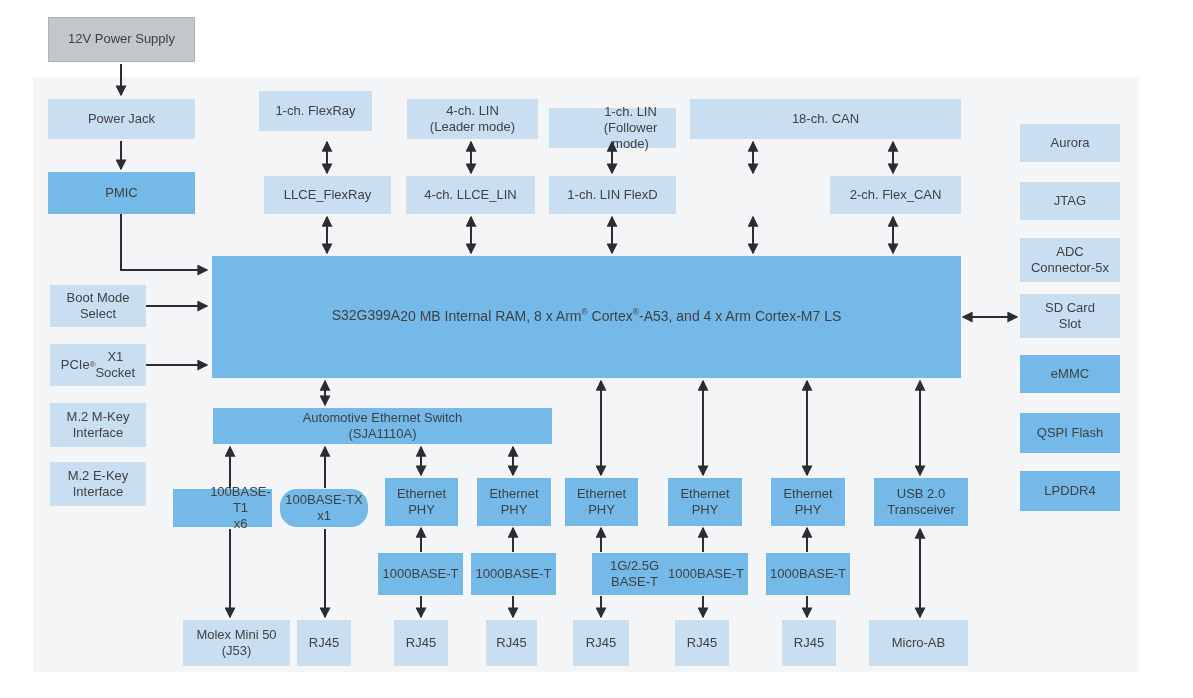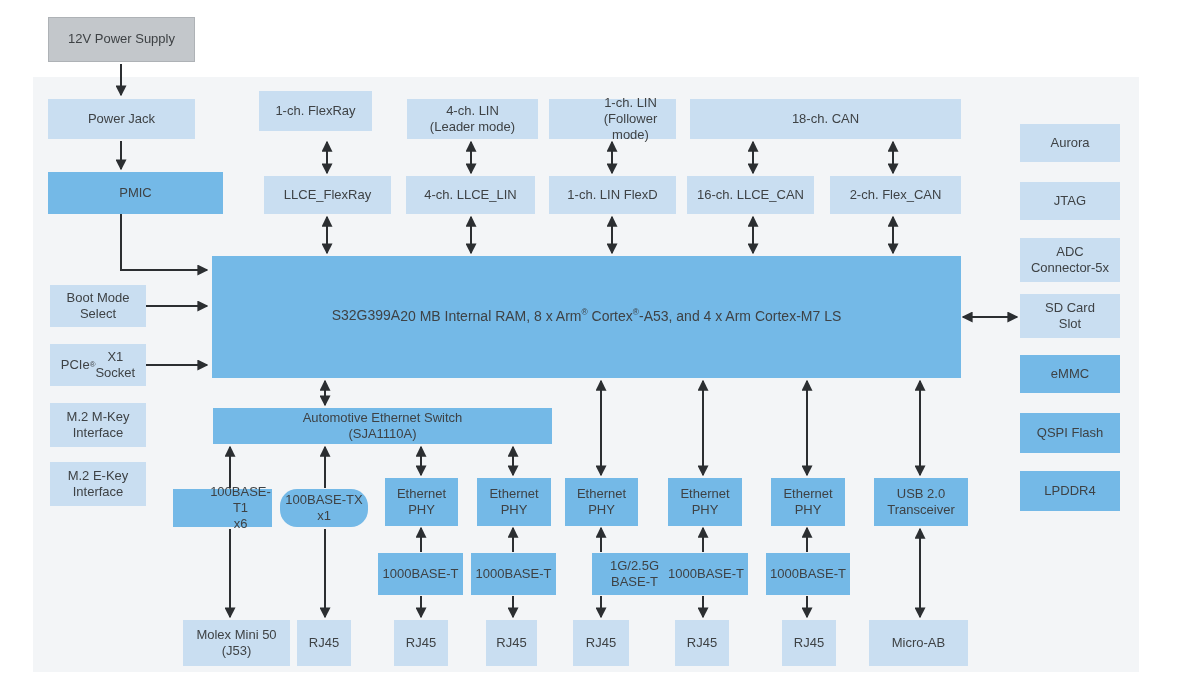--- a/index.html
+++ b/index.html
@@ -20,36 +20,35 @@
   .d{marker-end:url(#ah);marker-start:url(#ah);}
 </style>
 </head>
 <body>
 
 <div class="canvas">
   <div class="panel"></div>
 
   <div class="node gray" style="left:48px;top:17px;width:147px;height:45px;">12V Power Supply</div>
   <div class="node lb" style="left:48px;top:99px;width:147px;height:40px;">Power Jack</div>
-  <div class="node mb" style="left:48px;top:172px;width:175px;height:42px;">PMIC</div>
+  <div class="node mb" style="left:48px;top:172px;width:147px;height:42px;">PMIC</div>
 
   <div class="node lb" style="left:50px;top:285px;width:96px;height:42px;">Boot Mode<br>Select</div>
   <div class="node lb" style="left:50px;top:344px;width:96px;height:42px;">PCIe<sup>®</sup> X1<br>Socket</div>
   <div class="node lb" style="left:50px;top:403px;width:96px;height:44px;">M.2 M-Key<br>Interface</div>
   <div class="node lb" style="left:50px;top:462px;width:96px;height:44px;">M.2 E-Key<br>Interface</div>
 
   <div class="node lb" style="left:259px;top:91px;width:113px;height:40px;">1-ch. FlexRay</div>
   <div class="node lb" style="left:407px;top:99px;width:131px;height:40px;">4-ch. LIN<br>(Leader mode)</div>
-  <div class="node lb" style="left:549px;top:99px;width:127px;height:40px;padding-left:36px;">1-ch. LIN<br>(Follower mode)</div>
+  <div class="node lb" style="left:549px;top:108px;width:127px;height:40px;padding-left:36px;">1-ch. LIN<br>(Follower mode)</div>
   <div class="node lb" style="left:690px;top:99px;width:271px;height:40px;text-align:center;">18-ch. CAN</div>
 
   <div class="node lb" style="left:264px;top:176px;width:127px;height:38px;">LLCE_FlexRay</div>
   <div class="node lb" style="left:406px;top:176px;width:129px;height:38px;">4-ch. LLCE_LIN</div>
   <div class="node lb" style="left:549px;top:176px;width:127px;height:38px;">1-ch. LIN FlexD</div>
-  <div class="node lb" style="left:687px;top:176px;width:127px;height:38px;">16-ch. LLCE_CAN</div>
   <div class="node lb" style="left:830px;top:176px;width:131px;height:38px;">2-ch. Flex_CAN</div>
 
   <div class="node mb soc" style="left:212px;top:256px;width:749px;height:122px;">
     <div class="nm">S32G399A</div>
     <div>20 MB Internal RAM, 8 x Arm<sup>®</sup> Cortex<sup>®</sup>-A53, and 4 x Arm Cortex-M7 LS</div>
   </div>
 
   <div class="node lb" style="left:1020px;top:124px;width:100px;height:38px;">Aurora</div>
   <div class="node lb" style="left:1020px;top:182px;width:100px;height:38px;">JTAG</div>
   <div class="node lb" style="left:1020px;top:238px;width:100px;height:44px;">ADC<br>Connector-5x</div>

